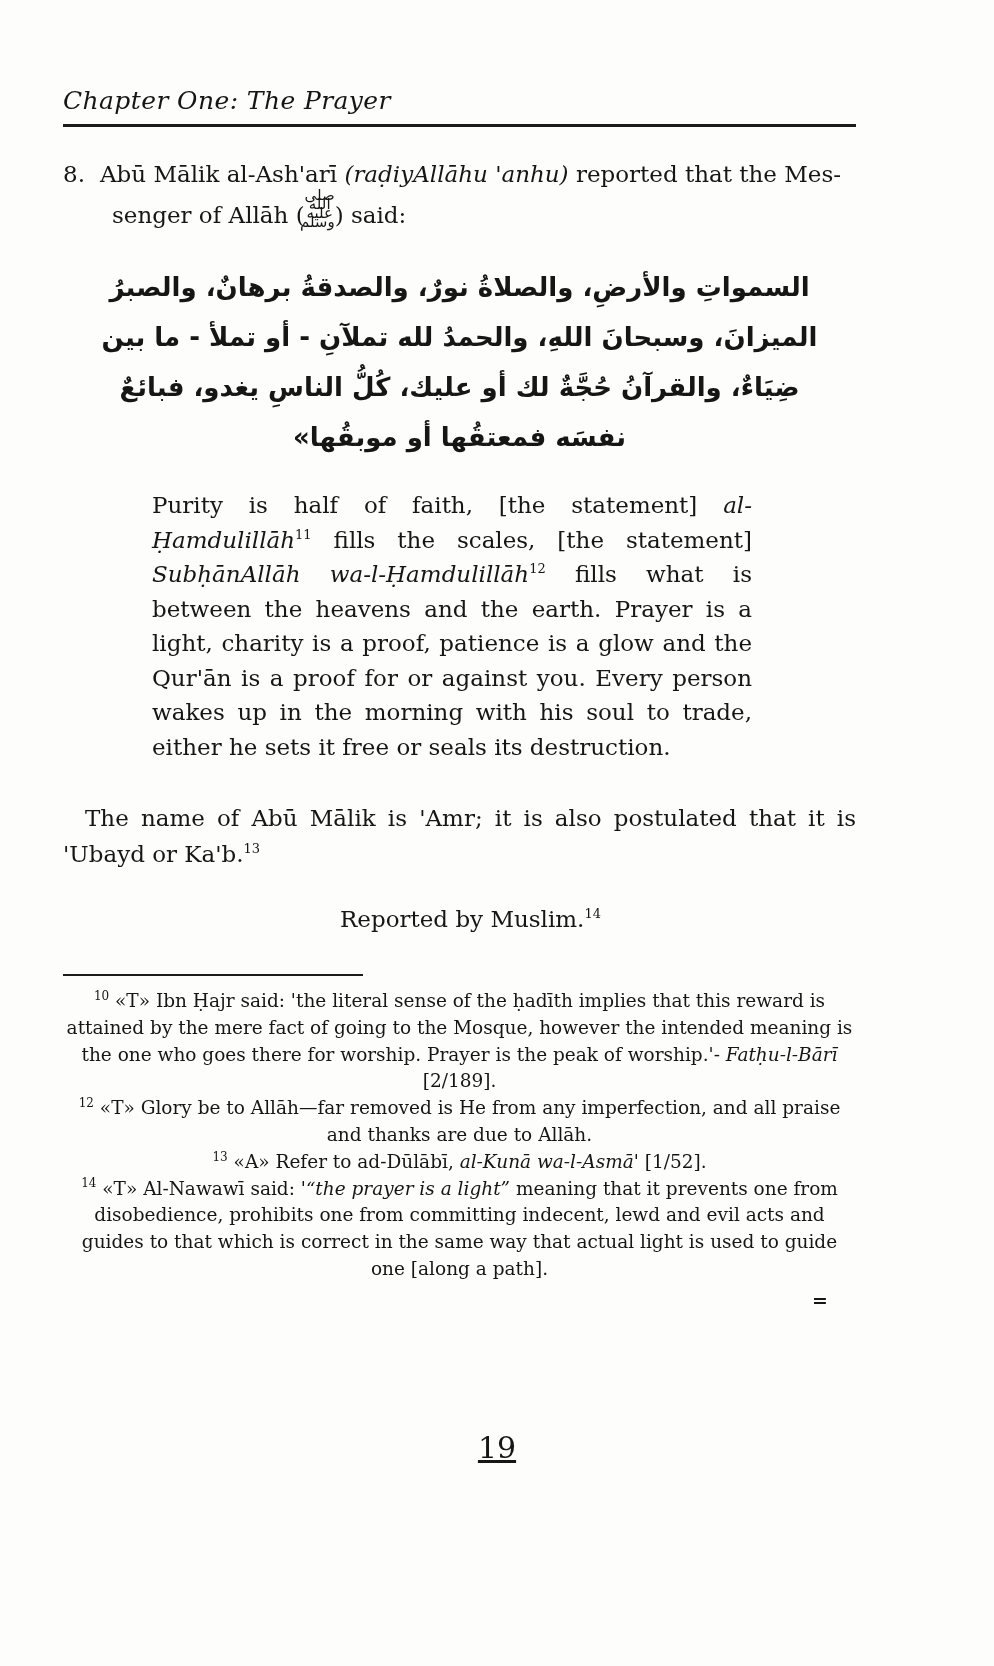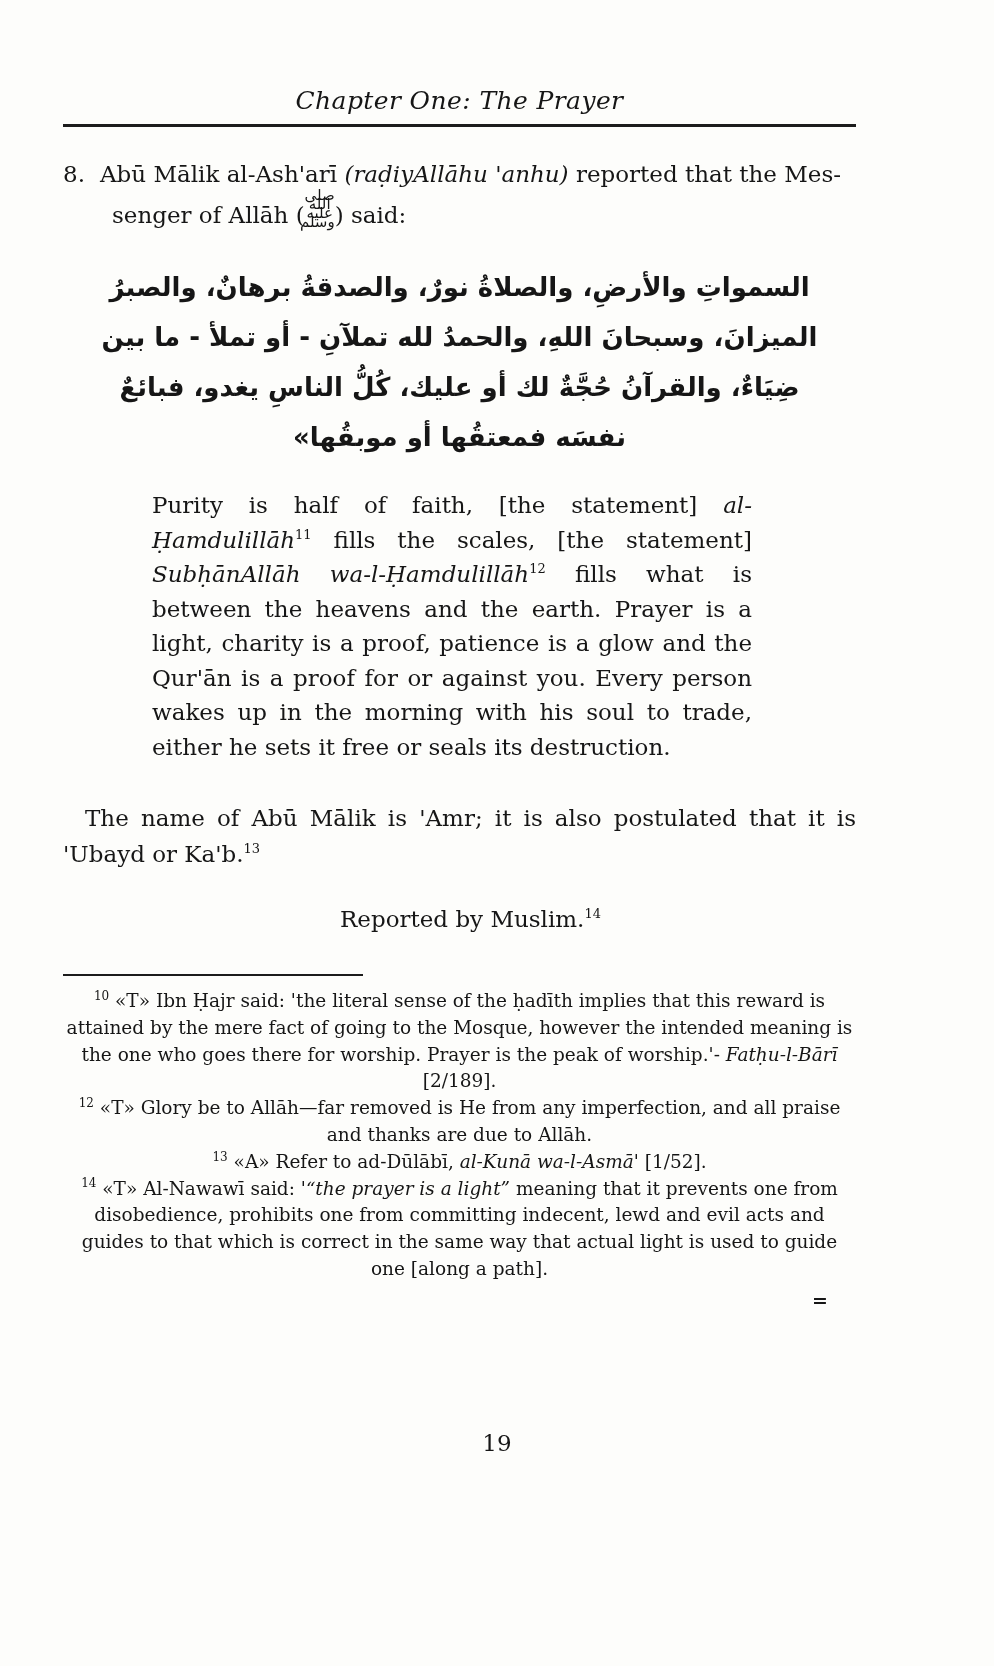--- a/index.html
+++ b/index.html
@@ -15,21 +15,20 @@
     overflow: hidden;
   }
   .content {
     position: absolute;
     left: 63px;
     top: 0;
     width: 793px;
   }
   .chapter-header { margin-top: 86px; }
   .chapter-title {
-    text-align: center;
     font-style: italic;
     font-size: 25px;
     letter-spacing: 0.4px;
   }
   .header-rule {
     margin-top: 9px;
     height: 3px;
     background: #1c1c1c;
   }
   p { margin: 0; text-align: center; }
@@ -107,21 +106,22 @@
     text-align: right;
     font-size: 19px;
     font-weight: bold;
   }
   .page-number {
     position: absolute;
     left: 0;
     top: 1430px;
     width: 100%;
     text-align: center;
-    font-size: 23px;
+    font-size: 30px;
+    text-decoration: underline;
   }
 </style>
 </head>
 <body>
 
 <div class="page">
   <div class="content">
 
     <div class="chapter-header">
       <div class="chapter-title">Chapter One: The Prayer</div>

